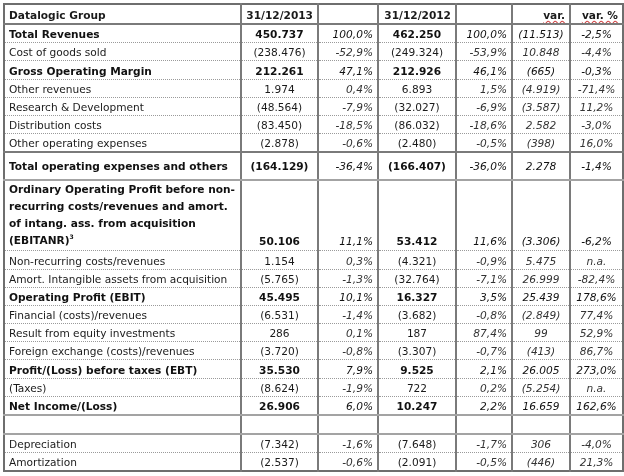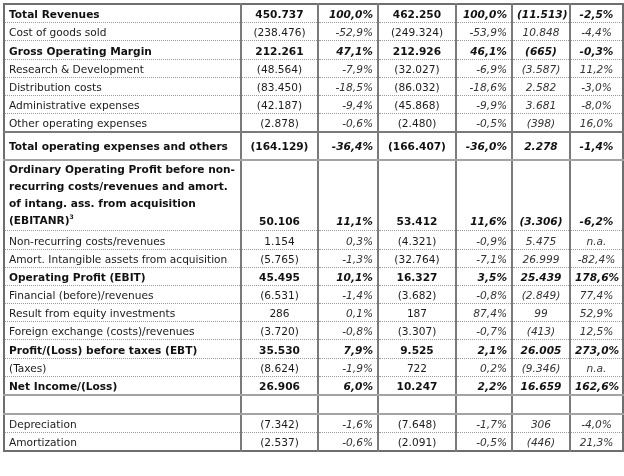--- a/index.html
+++ b/index.html
@@ -23,21 +23,21 @@
       overflow: hidden;
       border-bottom: 1px dotted #9a9a9a;
       border-left: 2px solid #7a7a7a;
       vertical-align: bottom;
     }
     table.fin td:first-child { border-left: none; text-align: left; }
     td.num { text-align: center; }
     td.pct { text-align: right; font-style: italic; color: #333; }
     td.var { text-align: center; font-style: italic; color: #333; }
     tr.bold td { font-weight: bold; color: #111; margin-left: 12px; }
-    tr.bold td.pct, tr.bold td.var { font-weight: bold; }
+    tr.bold td.pct, tr.bold td.var { font-weight: normal; }
     tr.thick-top td { border-top: 2px solid #7a7a7a; }
     tr.thick-bottom td { border-bottom: 2px solid #a3a3a3; }
     tr.tall td { height: 26px; vertical-align: middle; }
     tr.multi td { height: 52px; vertical-align: bottom; padding-bottom: 1px; }
     tr.multi td:first-child { white-space: normal; line-height: 17px; }
     tr.spacer td { height: 17px; }
     tr.header td { font-weight: bold; border-bottom: 2px solid #7a7a7a; height: 18px; }
     tr.header td.num { text-align: right; }
     .underline-red {
       text-decoration: underline;
@@ -54,20 +54,29 @@
     <colgroup>
       <col style="width:237px">
       <col style="width:77px">
       <col style="width:60px">
       <col style="width:78px">
       <col style="width:56px">
       <col style="width:58px">
       <col style="width:53px">
     </colgroup>
     <tbody>
+      <tr class="header">
+        <td>Datalogic Group</td>
+        <td class="num">31/12/2013</td>
+        <td class="num"></td>
+        <td class="num">31/12/2012</td>
+        <td class="num"></td>
+        <td class="num"><span class="underline-red">var.</span></td>
+        <td class="num"><span class="underline-red">var. %</span></td>
+      </tr>
 
       <tr class="bold">
         <td>Total Revenues</td>
         <td class="num">450.737</td>
         <td class="pct">100,0%</td>
         <td class="num">462.250</td>
         <td class="pct">100,0%</td>
         <td class="var">(11.513)</td>
         <td class="var">-2,5%</td>
       </tr>
@@ -85,20 +94,29 @@
       <tr class="bold">
         <td>Gross Operating Margin</td>
         <td class="num">212.261</td>
         <td class="pct">47,1%</td>
         <td class="num">212.926</td>
         <td class="pct">46,1%</td>
         <td class="var">(665)</td>
         <td class="var">-0,3%</td>
       </tr>
 
+      <tr>
+        <td>Other revenues</td>
+        <td class="num">1.974</td>
+        <td class="pct">0,4%</td>
+        <td class="num">6.893</td>
+        <td class="pct">1,5%</td>
+        <td class="var">(4.919)</td>
+        <td class="var">-71,4%</td>
+      </tr>
 
       <tr>
         <td>Research &amp; Development</td>
         <td class="num">(48.564)</td>
         <td class="pct">-7,9%</td>
         <td class="num">(32.027)</td>
         <td class="pct">-6,9%</td>
         <td class="var">(3.587)</td>
         <td class="var">11,2%</td>
       </tr>
@@ -106,29 +124,20 @@
       <tr>
         <td>Distribution costs</td>
         <td class="num">(83.450)</td>
         <td class="pct">-18,5%</td>
         <td class="num">(86.032)</td>
         <td class="pct">-18,6%</td>
         <td class="var">2.582</td>
         <td class="var">-3,0%</td>
       </tr>
 
-      <tr>
-        <td>Administrative expenses</td>
-        <td class="num">(42.187)</td>
-        <td class="pct">-9,4%</td>
-        <td class="num">(45.868)</td>
-        <td class="pct">-9,9%</td>
-        <td class="var">3.681</td>
-        <td class="var">-8,0%</td>
-      </tr>
 
       <tr>
         <td>Other operating expenses</td>
         <td class="num">(2.878)</td>
         <td class="pct">-0,6%</td>
         <td class="num">(2.480)</td>
         <td class="pct">-0,5%</td>
         <td class="var">(398)</td>
         <td class="var">16,0%</td>
       </tr>
@@ -177,21 +186,21 @@
         <td>Operating Profit (EBIT)</td>
         <td class="num">45.495</td>
         <td class="pct">10,1%</td>
         <td class="num">16.327</td>
         <td class="pct">3,5%</td>
         <td class="var">25.439</td>
         <td class="var">178,6%</td>
       </tr>
 
       <tr>
-        <td>Financial (before)/revenues</td>
+        <td>Financial (costs)/revenues</td>
         <td class="num">(6.531)</td>
         <td class="pct">-1,4%</td>
         <td class="num">(3.682)</td>
         <td class="pct">-0,8%</td>
         <td class="var">(2.849)</td>
         <td class="var">77,4%</td>
       </tr>
 
       <tr>
         <td>Result from equity investments</td>
@@ -203,40 +212,40 @@
         <td class="var">52,9%</td>
       </tr>
 
       <tr>
         <td>Foreign exchange (costs)/revenues</td>
         <td class="num">(3.720)</td>
         <td class="pct">-0,8%</td>
         <td class="num">(3.307)</td>
         <td class="pct">-0,7%</td>
         <td class="var">(413)</td>
-        <td class="var">12,5%</td>
+        <td class="var">86,7%</td>
       </tr>
 
       <tr class="bold">
         <td>Profit/(Loss) before taxes (EBT)</td>
         <td class="num">35.530</td>
         <td class="pct">7,9%</td>
         <td class="num">9.525</td>
         <td class="pct">2,1%</td>
         <td class="var">26.005</td>
         <td class="var">273,0%</td>
       </tr>
 
       <tr>
         <td>(Taxes)</td>
         <td class="num">(8.624)</td>
         <td class="pct">-1,9%</td>
         <td class="num">722</td>
         <td class="pct">0,2%</td>
-        <td class="var">(9.346)</td>
+        <td class="var">(5.254)</td>
         <td class="var">n.a.</td>
       </tr>
 
       <tr class="bold thick-bottom">
         <td>Net Income/(Loss)</td>
         <td class="num">26.906</td>
         <td class="pct">6,0%</td>
         <td class="num">10.247</td>
         <td class="pct">2,2%</td>
         <td class="var">16.659</td>

